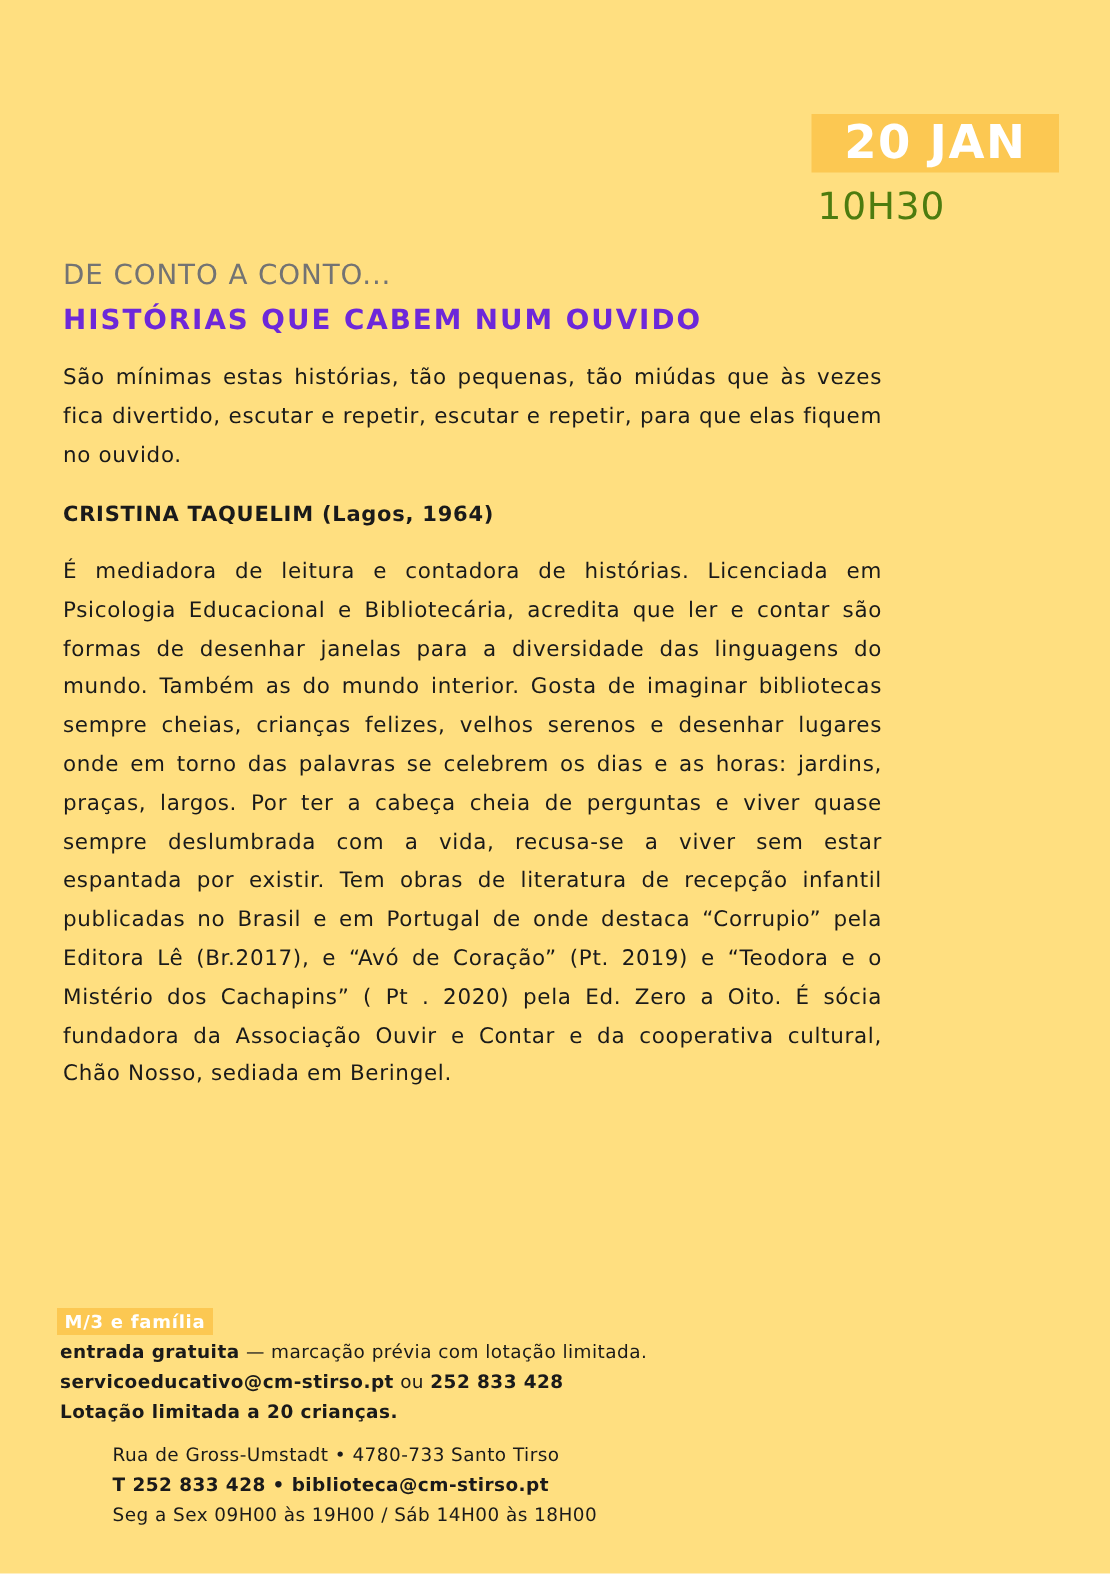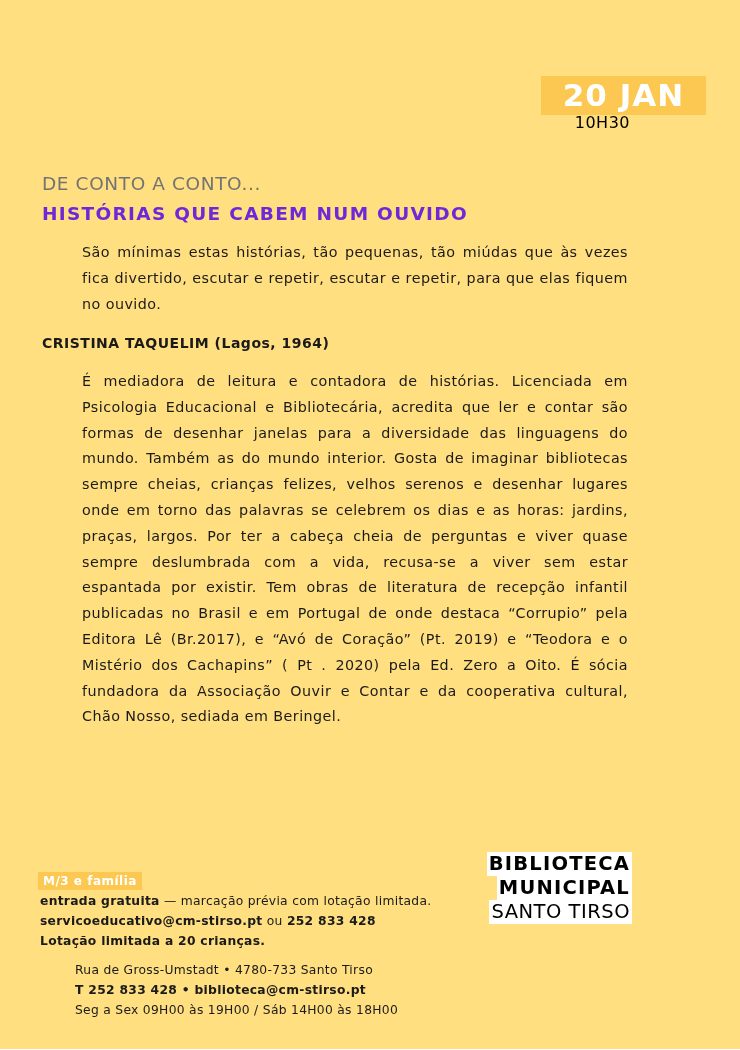--- a/index.html
+++ b/index.html
@@ -19,40 +19,39 @@
     width: 165px; height: 39px;
     background: #fcc852;
     color: #ffffff;
     font-weight: bold;
     font-size: 31px;
     letter-spacing: 1px;
     line-height: 39px;
     text-align: center;
   }
   .date-time {
-    position: absolute; right: 38px; top: 113px;
-    font-size: 16px; letter-spacing: 0.5px; color: #000000;
+    position: absolute; right: 38px; top: 123px;
+    font-size: 25px; letter-spacing: 0.5px; color: #4d7c0f;
   }
 
   .subtitle {
     position: absolute; left: 42px; top: 173px;
     font-size: 18.5px; letter-spacing: 0.6px; color: #737373;
   }
   .title {
     position: absolute; left: 42px; top: 203px;
     font-size: 18.5px; font-weight: bold; letter-spacing: 1.3px; color: #6d28d9;
   }
 
   .intro, .bio {
     position: absolute; left: 42px; width: 546px;
     font-size: 14.3px; line-height: 25.8px;
     letter-spacing: 0.45px;
     text-align: justify;
     color: #1a1a1a;
-    margin-left: 40px;
   }
   .intro { top: 240px; }
   .author {
     position: absolute; left: 42px; top: 335px;
     font-size: 14px; font-weight: bold; letter-spacing: 0.5px;
   }
   .bio { top: 369px; }
 
   .age-badge {
     position: absolute; left: 38px; top: 872px;
@@ -111,19 +110,14 @@
       <b>Lotação limitada a 20 crianças.</b>
     </div>
   </div>
 
   <div class="address">
     <div>Rua de Gross-Umstadt • 4780-733 Santo Tirso</div>
     <div><b>T 252 833 428 • biblioteca@cm-stirso.pt</b></div>
     <div>Seg a Sex 09H00 às 19H00 / Sáb 14H00 às 18H00</div>
   </div>
 
-  <div class="logo">
-    <span class="l1">BIBLIOTECA</span>
-    <span class="l2">MUNICIPAL</span>
-    <span class="l3">SANTO TIRSO</span>
-  </div>
 </div>
 <div class="bottom-line"></div>
 
 </body></html>

